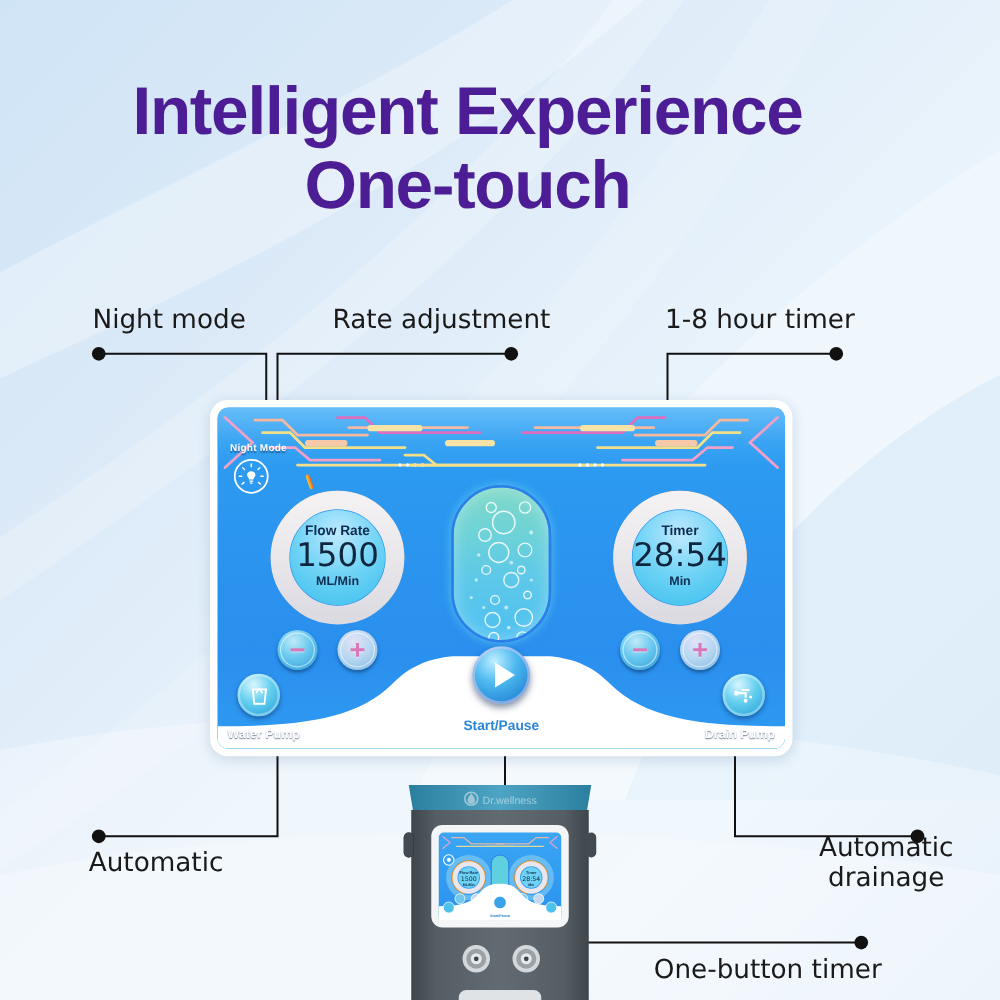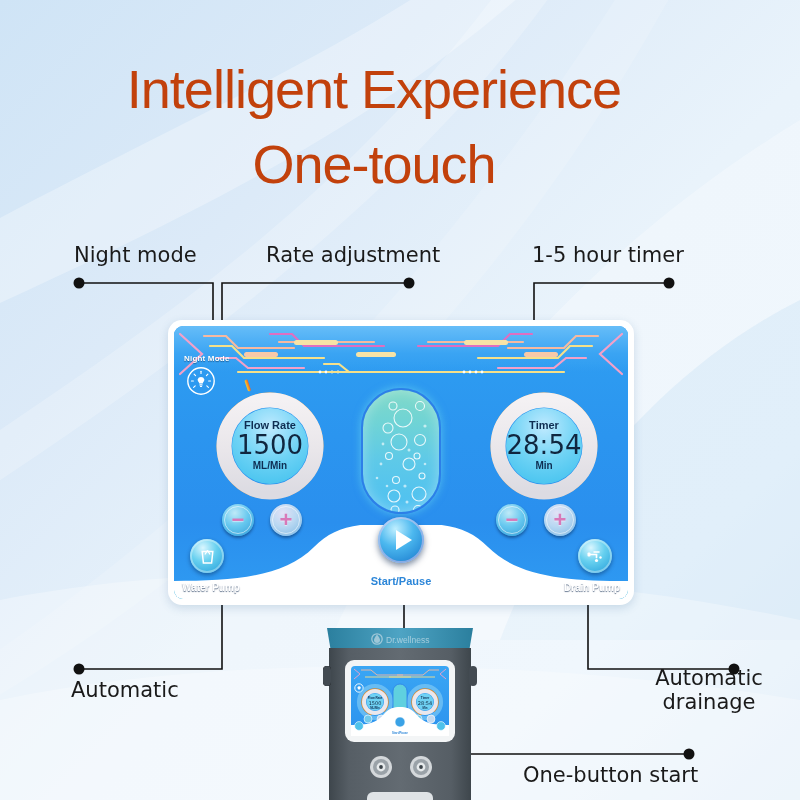--- a/index.html
+++ b/index.html
@@ -9,25 +9,25 @@
     position:relative; overflow:hidden;
     background:linear-gradient(135deg,#cfe4f6 0%,#dceaf8 28%,#e9f3fb 55%,#eaf4fc 78%,#dcebf8 100%);
   }
 
   
   .bg-swoosh { position:absolute; inset:0; pointer-events:none; }
 
   
   .headline {
     position:absolute; top:62px; left:0; width:748px;
-    text-align:center; color:#c2410c;
-    font-weight:normal; letter-spacing:-1px; line-height:1.02;
+    text-align:center; color:#4c1d95;
+    font-weight:bold; letter-spacing:-1px; line-height:1.02;
   }
   .headline .l1 { font-size:54px; display:block; }
-  .headline .l2 { font-size:54px; display:block; margin-top:20px; }
+  .headline .l2 { font-size:54px; display:block; margin-top:4px; }
 
   
   .callout {
     position:absolute; color:#1a1a1a; font-size:21px;
     font-family:"DejaVu Sans", sans-serif; white-space:nowrap; line-height:1.16;
   }
   .callout.two { white-space:normal; }
 
   
   .connectors { position:absolute; inset:0; pointer-events:none; }
@@ -166,32 +166,32 @@
     <circle cx="409" cy="283" r="5.5"></circle>
     <circle cx="669" cy="283" r="5.5"></circle>
     <circle cx="79" cy="669" r="5.5"></circle>
     <circle cx="734" cy="669" r="5.5"></circle>
     <circle cx="689" cy="754" r="5.5"></circle>
   </g>
 </svg>
 
 <div class="callout" style="left:74px; top:243px;">Night mode</div>
 <div class="callout" style="left:266px; top:243px;">Rate adjustment</div>
-<div class="callout" style="left:532px; top:243px;">1-5 hour timer</div>
+<div class="callout" style="left:532px; top:243px;">1-8 hour timer</div>
 
 <div class="callout two" style="left:71px; top:678px; width:200px;">
   <span>Automatic</span><br>
 </div>
 
 <div class="callout two" style="left:624px; top:666px; width:170px; text-align:center;">
   <span>Automatic</span><br>
   <span>drainage</span>
 </div>
 
-<div class="callout" style="left:523px; top:763px;">One-button start</div>
+<div class="callout" style="left:523px; top:763px;">One-button timer</div>
 
 <div class="panel-frame">
   <div class="panel">
 
     <div class="panel-top-glow"></div>
 
     <svg style="position:absolute;left:0;top:2px;width:100%;height:52px;" viewBox="0 0 454 52" preserveAspectRatio="none">
       <g fill="none" stroke-width="2.2" stroke-linecap="round">
         <path d="M6,6 L28,26 L6,46" stroke="#f3a0c8"></path>
         <path d="M30,8 L52,8 L64,20 L120,20" stroke="#f6b9a0"></path>

